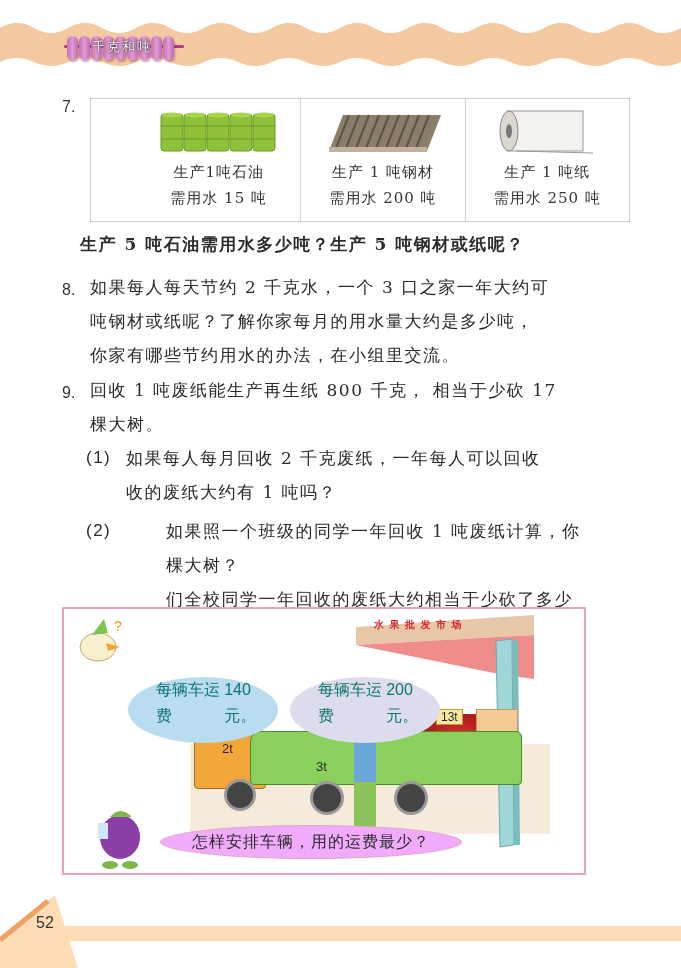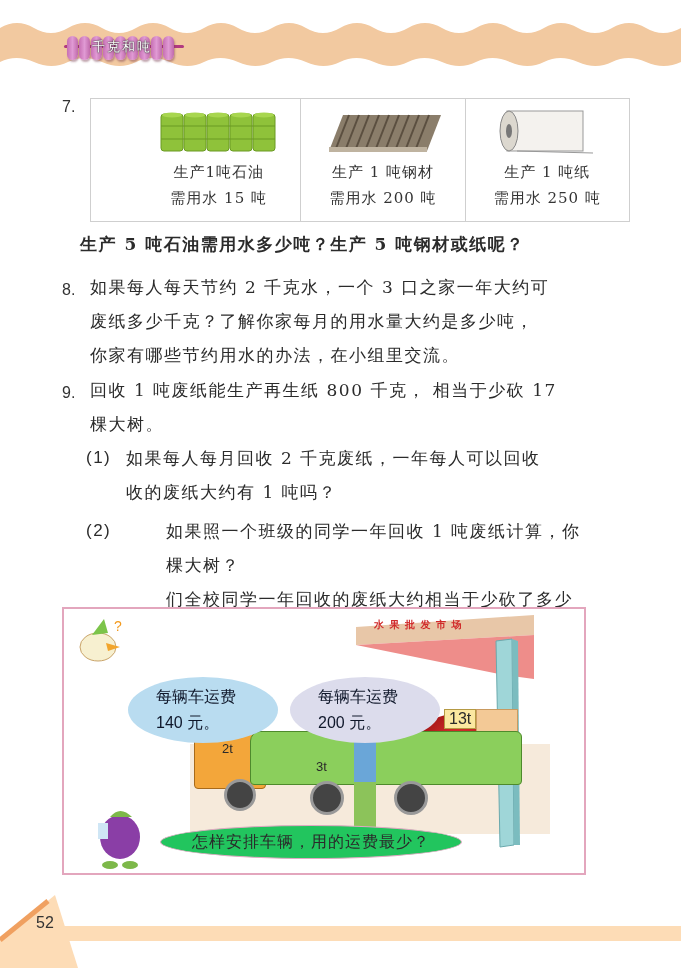--- a/index.html
+++ b/index.html
@@ -17,21 +17,21 @@
   .qnum { position:absolute; font-family:"Liberation Sans", sans-serif; font-size:16px; color:#333; }
   .text { position:absolute; font-size:17px; line-height:34px; letter-spacing:1.5px; color:#2b2b2b; }
 
   .tbl { position:absolute; left:90px; top:98px; width:492px; height:122px; border:1px solid #cfcfcf; display:flex;padding-left:46px; }
   .cell { flex:1; border-right:1px solid #cfcfcf; position:relative; }
   .cell:last-child { border-right:none; }
   .cell .pic { position:absolute; left:0; right:0; top:8px; height:50px; display:flex; justify-content:center; align-items:center; }
   .cell .cap { position:absolute; left:0; right:0; top:60px; text-align:center; font-size:15px; line-height:26px; letter-spacing:1px; color:#333; }
 
   .scene { position:absolute; left:62px; top:607px; width:520px; height:264px; border:2px solid #e3a6bd; background:#fff; }
-  .bubble { position:absolute; border-radius:50%; display:flex; flex-direction:column; justify-content:center; font-size:16px; line-height:26px; color:#0f172a; padding-left:28px; box-sizing:border-box; }
+  .bubble { position:absolute; border-radius:50%; display:flex; flex-direction:row; justify-content:center; font-size:16px; line-height:26px; color:#0f766e; padding-left:28px; box-sizing:border-box; }
   .footer-bar { position:absolute; left:50px; top:926px; width:631px; height:15px; background:#fddcb6; }
   .page-num { position:absolute; left:36px; top:914px; font-family:"Liberation Sans", sans-serif; font-size:16px; color:#333; }
 </style>
 </head>
 <body>
 
 <div class="header-band">
   <svg width="681" height="52" viewBox="0 0 681 52">
     <path d="M0 10 Q17 0 34 10 T68 10 T102 10 T136 10 T170 10 T204 10 T238 10 T272 10 T306 10 T340 10 T374 10 T408 10 T442 10 T476 10 T510 10 T544 10 T578 10 T612 10 T646 10 T681 10
              L681 44 Q664 52 646 44 T612 44 T578 44 T544 44 T510 44 T476 44 T442 44 T408 44 T374 44 T340 44 T306 44 T272 44 T238 44 T204 44 T170 44 T136 44 T102 44 T68 44 T34 44 T0 44 Z" fill="#f2c9a0"></path>
@@ -119,21 +119,21 @@
       <div>生产 1 吨纸</div>
       <div>需用水 250 吨</div>
     </div>
   </div>
 </div>
 <div class="text" style="left:80px; top:227px;font-weight:bold;">生产 5 吨石油需用水多少吨？生产 5 吨钢材或纸呢？</div>
 
 <span class="qnum" style="left:62px; top:281px;">8.</span>
 <div class="text" style="left:90px; top:270px;">
   <div>如果每人每天节约 2 千克水，一个 3 口之家一年大约可</div>
-  <div>废纸多少千克？了解你家每月的用水量大约是多少吨，</div>
+  <div>吨钢材或纸呢？了解你家每月的用水量大约是多少吨，</div>
   <div>你家有哪些节约用水的办法，在小组里交流。</div>
 </div>
 
 <span class="qnum" style="left:62px; top:384px;">9.</span>
 <div class="text" style="left:90px; top:373px;">
   <div>回收 1 吨废纸能生产再生纸 800 千克，  相当于少砍 17</div>
   <div>棵大树。</div>
 </div>
 <span class="text" style="left:86px; top:441px; font-family:'Liberation Sans',sans-serif;">(1)</span>
 <div class="text" style="left:126px; top:441px;">
@@ -154,21 +154,21 @@
   <svg style="position:absolute; left:290px; top:4px;" width="190" height="240" viewBox="0 0 190 240">
     <polygon points="2,14 180,2 180,22 2,32" fill="#e8c7a8"></polygon>
     <polygon points="2,32 180,22 180,66 150,62" fill="#ee8d8a"></polygon>
     <polygon points="142,28 158,26 160,232 146,234" fill="#9fd6d8" stroke="#6aa9ad"></polygon>
     <polygon points="158,26 164,28 166,232 160,232" fill="#7bbcbf"></polygon>
   </svg>
   <div style="position:absolute; left:310px; top:9px; font-size:10px; font-weight:bold; color:#d02a2a; letter-spacing:1px;">水  果  批  发  市  场</div>
 
   <div style="position:absolute; left:350px; top:105px; width:90px; height:70px; background:radial-gradient(circle,#d12b2b 30%,#a61818 70%); border-radius:40px 30px 4px 4px;"></div>
   <div style="position:absolute; left:412px; top:100px; width:40px; height:70px; background:#f3c996; border:1px solid #c99a60;"></div>
-  <div style="position:absolute; left:380px; top:100px; padding:0 4px; background:#fbe8a0; border:1px solid #b59a44; font-family:'Liberation Sans',sans-serif; font-size:16px;">13t</div>
+  <div style="position:absolute; left:372px; top:100px; padding:0 4px; background:#fbe8a0; border:1px solid #b59a44; font-family:'Liberation Sans',sans-serif; font-size:12px;">13t</div>
 
   <div style="position:absolute; left:130px; top:120px; width:70px; height:58px; background:#f3a63a; border-radius:8px 12px 4px 4px; border:1px solid #a86a1a;"></div>
   <div style="position:absolute; left:158px; top:132px; font-family:Liberation Sans, sans-serif; font-size:13px;">2t</div>
 
   <div style="position:absolute; left:186px; top:122px; width:270px; height:52px; background:#8bcf5c; border-radius:10px 6px 4px 4px; border:1px solid #4e8a2c;"></div>
   <div style="position:absolute; left:252px; top:150px; font-family:'Liberation Sans',sans-serif; font-size:13px;">3t</div>
   <div style="position:absolute; left:160px; top:170px; width:26px; height:26px; border-radius:50%; background:#444; border:3px solid #999;"></div>
   <div style="position:absolute; left:246px; top:172px; width:28px; height:28px; border-radius:50%; background:#444; border:3px solid #999;"></div>
   <div style="position:absolute; left:330px; top:172px; width:28px; height:28px; border-radius:50%; background:#444; border:3px solid #999;"></div>
 
@@ -191,21 +191,21 @@
   </svg>
 
   <svg style="position:absolute; left:24px; top:188px;" width="70" height="74" viewBox="0 0 70 74">
     <ellipse cx="32" cy="40" rx="20" ry="22" fill="#8a3ea6"></ellipse>
     <path d="M22 20 Q32 8 44 20 Z" fill="#7db84a"></path>
     <rect x="10" y="26" width="10" height="16" fill="#cfe6f5"></rect>
     <ellipse cx="22" cy="68" rx="8" ry="4" fill="#7db84a"></ellipse>
     <ellipse cx="42" cy="68" rx="8" ry="4" fill="#7db84a"></ellipse>
   </svg>
 
-  <div style="position:absolute; left:96px; top:216px; width:300px; height:32px; border-radius:50%; background:#22c55e; border:1px solid #e0a8c2; display:flex; align-items:center; justify-content:center; font-size:16px; letter-spacing:1px;">
+  <div style="position:absolute; left:96px; top:216px; width:300px; height:32px; border-radius:50%; background:#f0abfc; border:1px solid #e0a8c2; display:flex; align-items:center; justify-content:center; font-size:16px; letter-spacing:1px;">
     <span>怎样安排车辆，用的运费最少？</span>
   </div>
 </div>
 
 <svg style="position:absolute; left:0; top:895px;" width="80" height="73" viewBox="0 0 80 73">
   <polygon points="0,45 55,0 78,73 0,73" fill="#fddcb6"></polygon>
   <line x1="0" y1="45" x2="48" y2="6" stroke="#f0a060" stroke-width="5"></line>
 </svg>
 <div class="footer-bar"></div>
 <span class="page-num">52</span>

